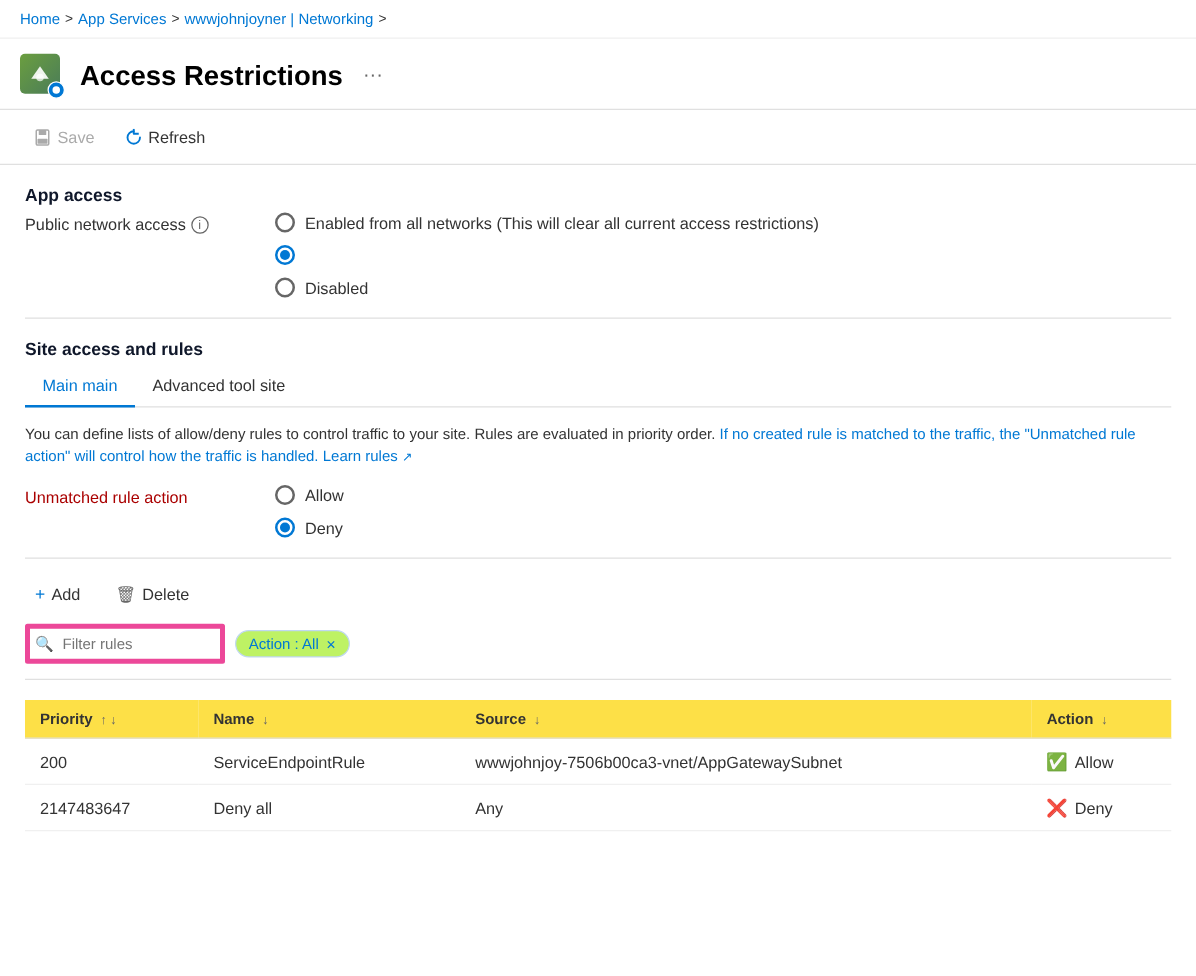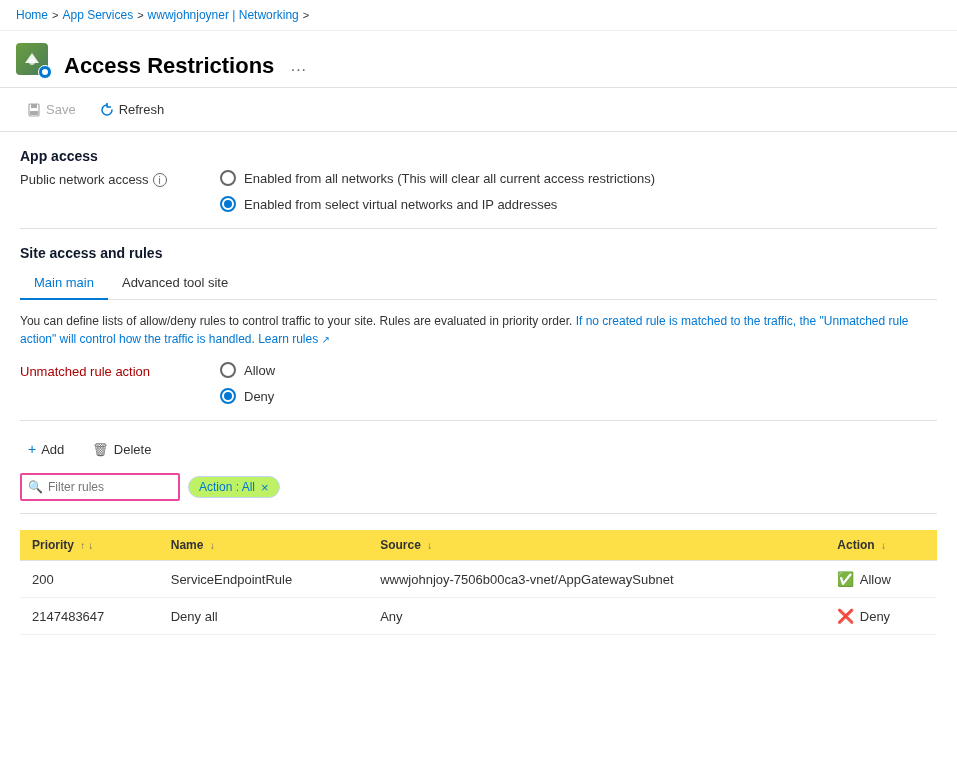--- a/index.html
+++ b/index.html
@@ -3,21 +3,21 @@
   <meta charset="utf-8">
   <style>
     * { box-sizing: border-box; margin: 0; padding: 0; }
     body { font-family: 'Segoe UI', Arial, sans-serif; font-size: 13px; color: #333; background: #fff; }
 
     .breadcrumb { display: flex; align-items: center; gap: 4px; padding: 8px 16px; font-size: 12px; color: #0078d4; border-bottom: 1px solid #f0f0f0; }
     .breadcrumb span { color: #333; }
     .breadcrumb a { color: #0078d4; text-decoration: none; cursor: pointer; }
     .breadcrumb-sep { color: #666; font-size: 11px; }
 
-    .page-header { display: flex; align-items: flex-end; padding: 12px 16px 8px 16px; gap: 12px; border-bottom: 1px solid #e0e0e0; }
+    .page-header { display: flex; align-items: center; padding: 12px 16px 8px 16px; gap: 12px; border-bottom: 1px solid #e0e0e0; }
     .app-icon { width: 36px; height: 36px; position: relative; }
     .app-icon-bg { width: 32px; height: 32px; background: linear-gradient(135deg, #6b9e3f 0%, #4a7c59 100%); border-radius: 4px; display: flex; align-items: center; justify-content: center; }
     .app-icon-badge { position: absolute; bottom: 0; right: 0; width: 14px; height: 14px; background: #0078d4; border-radius: 50%; display: flex; align-items: center; justify-content: center; border: 1px solid #fff; }
     .page-title { font-size: 22px; font-weight: 600; color: #000; }
     .page-menu { font-size: 16px; color: #666; cursor: pointer; margin-left: 4px; }
 
     .toolbar { display: flex; align-items: center; gap: 2px; padding: 8px 16px; border-bottom: 1px solid #e0e0e0; }
     .toolbar-btn { display: flex; align-items: center; gap: 5px; padding: 5px 10px; font-size: 13px; background: transparent; border: 1px solid transparent; border-radius: 2px; cursor: pointer; color: #333; }
     .toolbar-btn.disabled { color: #aaa; cursor: default; }
 
@@ -48,21 +48,21 @@
     .desc-text a { color: #0078d4; text-decoration: none; }
 
     .action-toolbar { display: flex; align-items: center; gap: 12px; margin-bottom: 12px; }
     .action-btn { display: flex; align-items: center; gap: 5px; padding: 4px 8px; font-size: 13px; background: transparent; border: none; cursor: pointer; color: #333; }
     .action-btn .plus { font-size: 14px; color: #0078d4; }
     .action-btn .trash { font-size: 13px; color: #666; }
 
     .filter-bar { display: flex; align-items: center; gap: 8px; margin-bottom: 16px; padding-bottom: 12px; border-bottom: 1px solid #e0e0e0; }
     .filter-input-wrapper { position: relative; display: flex; align-items: center; }
     .filter-input-wrapper .search-icon { position: absolute; left: 8px; color: #666; font-size: 12px; }
-    .filter-input { padding: 5px 21px 5px 26px; border: 2px solid #ec4899; border-radius: 2px; font-size: 12px; width: 160px; outline: none; }
+    .filter-input { padding: 5px 21px 5px 26px; border: 4px solid #ec4899; border-radius: 2px; font-size: 12px; width: 160px; outline: none; }
 
     .filter-tag { display: flex; align-items: center; gap: 6px; padding: 3px 10px; background: #bef264; border: 1px solid #c0d8f0; border-radius: 12px; font-size: 12px; color: #0078d4; }
     .filter-tag-close { cursor: pointer; color: #0078d4; font-size: 13px; line-height: 1; }
 
     .table { width: 100%; border-collapse: collapse; }
     .table th { text-align: left; padding: 8px 12px; font-size: 12px; font-weight: 600; color: #333; border-bottom: 1px solid #e0e0e0; background: #fde047; }
     .table th .sort-icon { font-size: 10px; color: #666; margin-left: 3px; }
     .table td { padding: 10px 12px; font-size: 13px; color: #333; border-bottom: 1px solid #f0f0f0; }
 
     .status-allow { display: flex; align-items: center; gap: 5px; color: #333; }
@@ -131,21 +131,24 @@
       <span>Public network access</span>
       <div class="info-icon" title="More information">i</div>
     </div>
     <div class="radio-group">
       <label class="radio-item">
         <input type="radio" class="radio-input" name="pna" style="">
         <span class="radio-label">Enabled from all networks (This will clear all current access restrictions)</span>
       </label>
       <label class="radio-item">
         <input type="radio" class="radio-input" name="pna" checked="" style="">
-        <span class="radio-label">Enabled from select virtual networks and IP addresses</span>
+      </label>
+      <label class="radio-item">
+        <input type="radio" class="radio-input" name="pna" style="">
+        <span class="radio-label">Disabled</span>
       </label>
     </div>
   </div>
 
   <hr class="divider">
 
   <div>
     <div class="section-title">Site access and rules</div>
 
     <div class="tabs-container">

